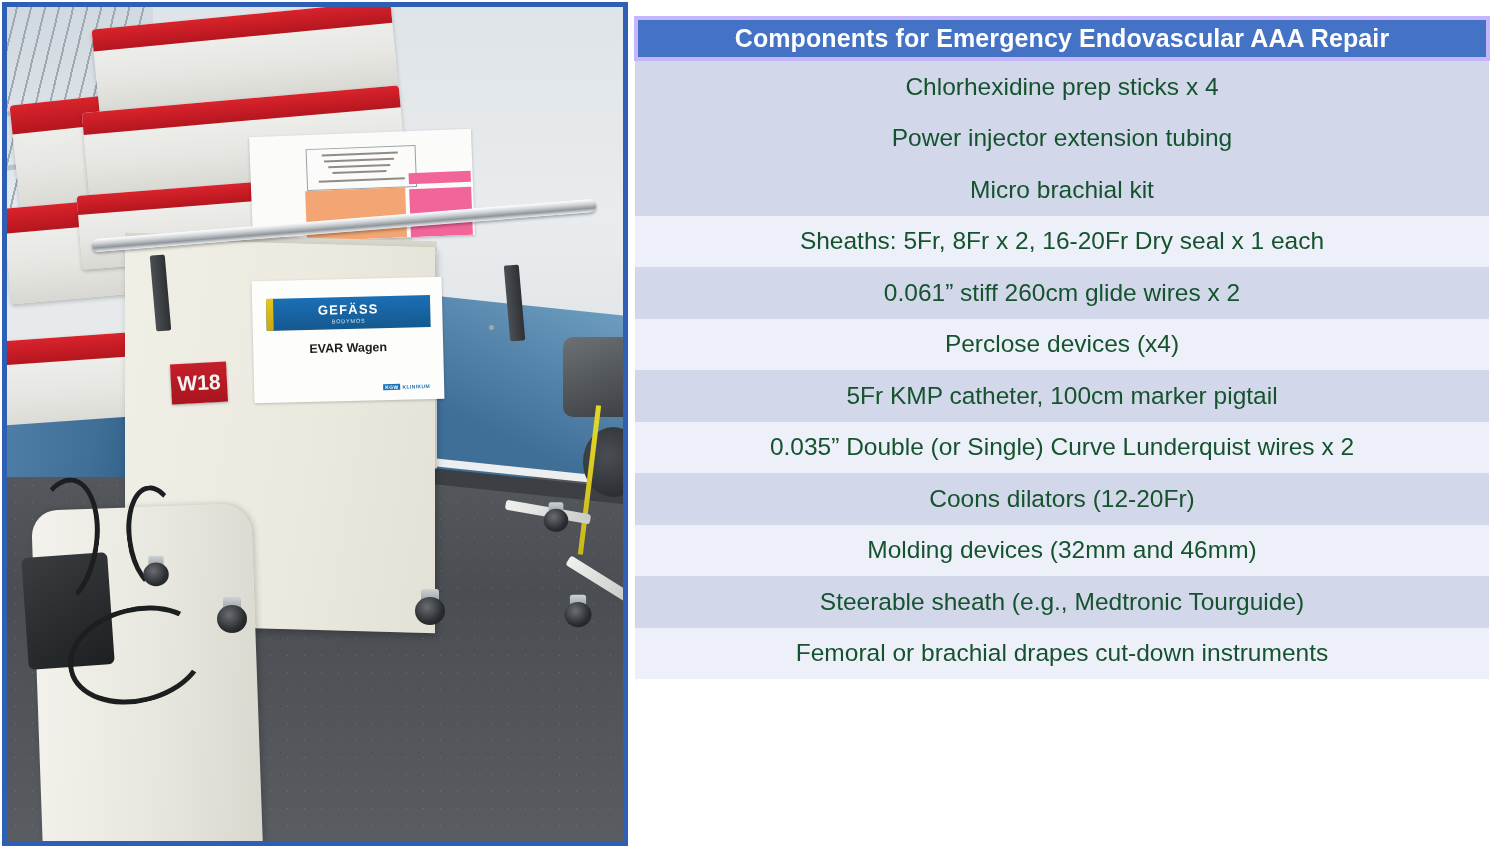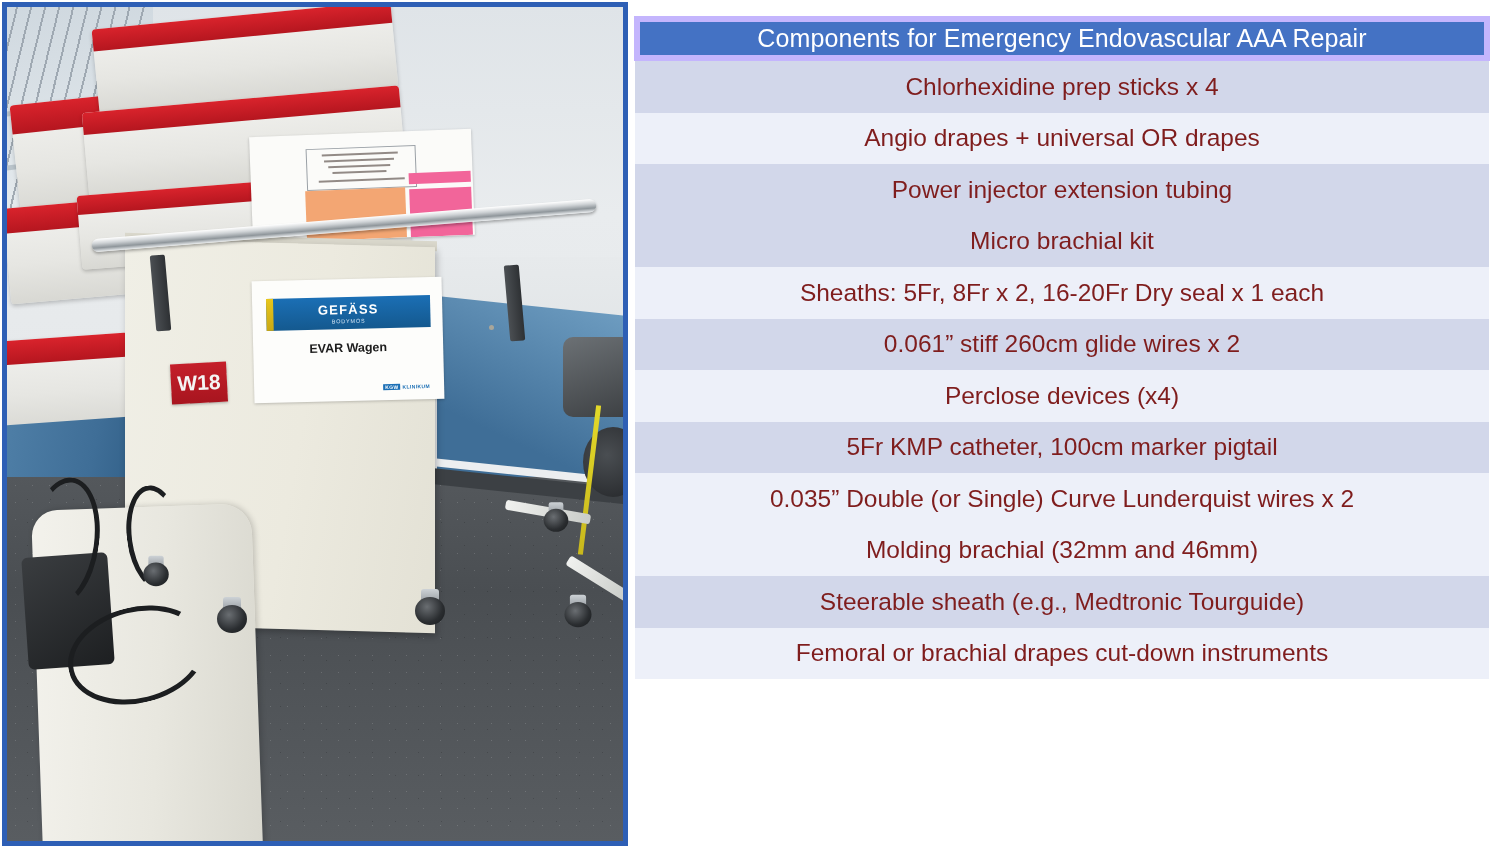--- a/index.html
+++ b/index.html
@@ -302,37 +302,37 @@
   .table-wrap {
     position: absolute;
     left: 634px;
     top: 16px;
     width: 856px;
     height: 818px;
   }
   .tbl-header {
     height: 45px;
     background: #4472C4;
-    border: 6px solid #c4b5fd;
+    border: 4px solid #c4b5fd;
     box-sizing: border-box;
     display: flex;
     align-items: center;
     justify-content: center;
     color: #ffffff;
     font-size: 25px;
-    font-weight: 400;
+    font-weight: 700;
     letter-spacing: .1px;
   }
   .tbl-row {
     height: 51.5px;
     display: flex;
     align-items: center;
     justify-content: center;
     font-size: 24.5px;
-    color: #7f1d1d;
+    color: #14532d;
     box-sizing: border-box;
     border-left: 1px solid #ffffff;
     border-right: 1px solid #ffffff;
     padding: 0 10px;
     text-align: center;
     white-space: nowrap;
   }
   .tbl-row.odd  { background: #D2D7EA; }
   .tbl-row.even { background: #EDF0F9; }
 </style>
@@ -449,23 +449,20 @@
 
     </div>
   </div>
 
   <div class="table-wrap">
     <div class="tbl-header">Components for Emergency Endovascular AAA Repair</div>
     <div id="rows">
         <div class="tbl-row odd">
           <span>Chlorhexidine prep sticks x 4</span>
         </div>
-        <div class="tbl-row even">
-          <span>Angio drapes + universal OR drapes</span>
-        </div>
         <div class="tbl-row odd">
           <span>Power injector extension tubing</span>
         </div>
         <div class="tbl-row odd">
           <span>Micro brachial kit</span>
         </div>
         <div class="tbl-row even">
           <span>Sheaths: 5Fr, 8Fr x 2, 16-20Fr Dry seal x 1 each</span>
         </div>
         <div class="tbl-row odd">
@@ -473,22 +470,25 @@
         </div>
         <div class="tbl-row even">
           <span>Perclose devices (x4)</span>
         </div>
         <div class="tbl-row odd">
           <span>5Fr KMP catheter, 100cm marker pigtail</span>
         </div>
         <div class="tbl-row even">
           <span>0.035” Double (or Single) Curve Lunderquist wires x 2</span>
         </div>
+        <div class="tbl-row odd">
+          <span>Coons dilators (12-20Fr)</span>
+        </div>
         <div class="tbl-row even">
-          <span>Molding brachial (32mm  and 46mm)</span>
+          <span>Molding devices (32mm  and 46mm)</span>
         </div>
         <div class="tbl-row odd">
           <span>Steerable sheath (e.g.,  Medtronic Tourguide)</span>
         </div>
         <div class="tbl-row even">
           <span>Femoral or brachial drapes cut-down instruments</span>
         </div>
       </div>
   </div>
 

